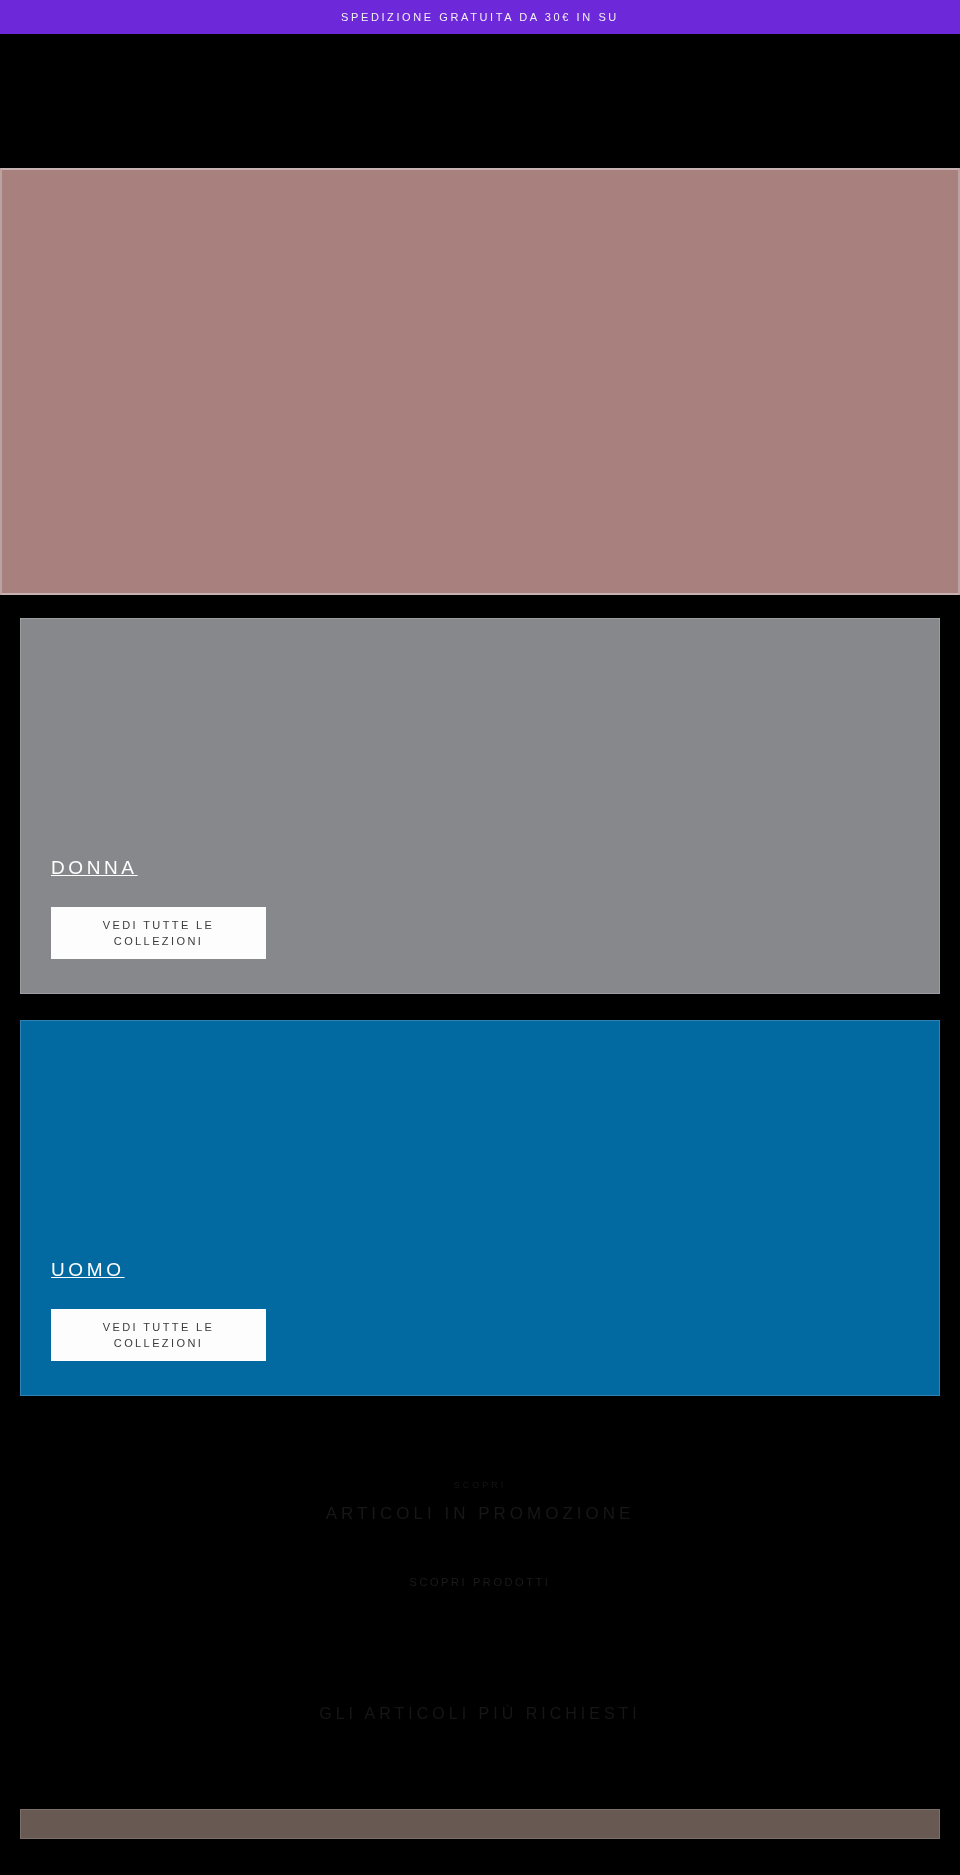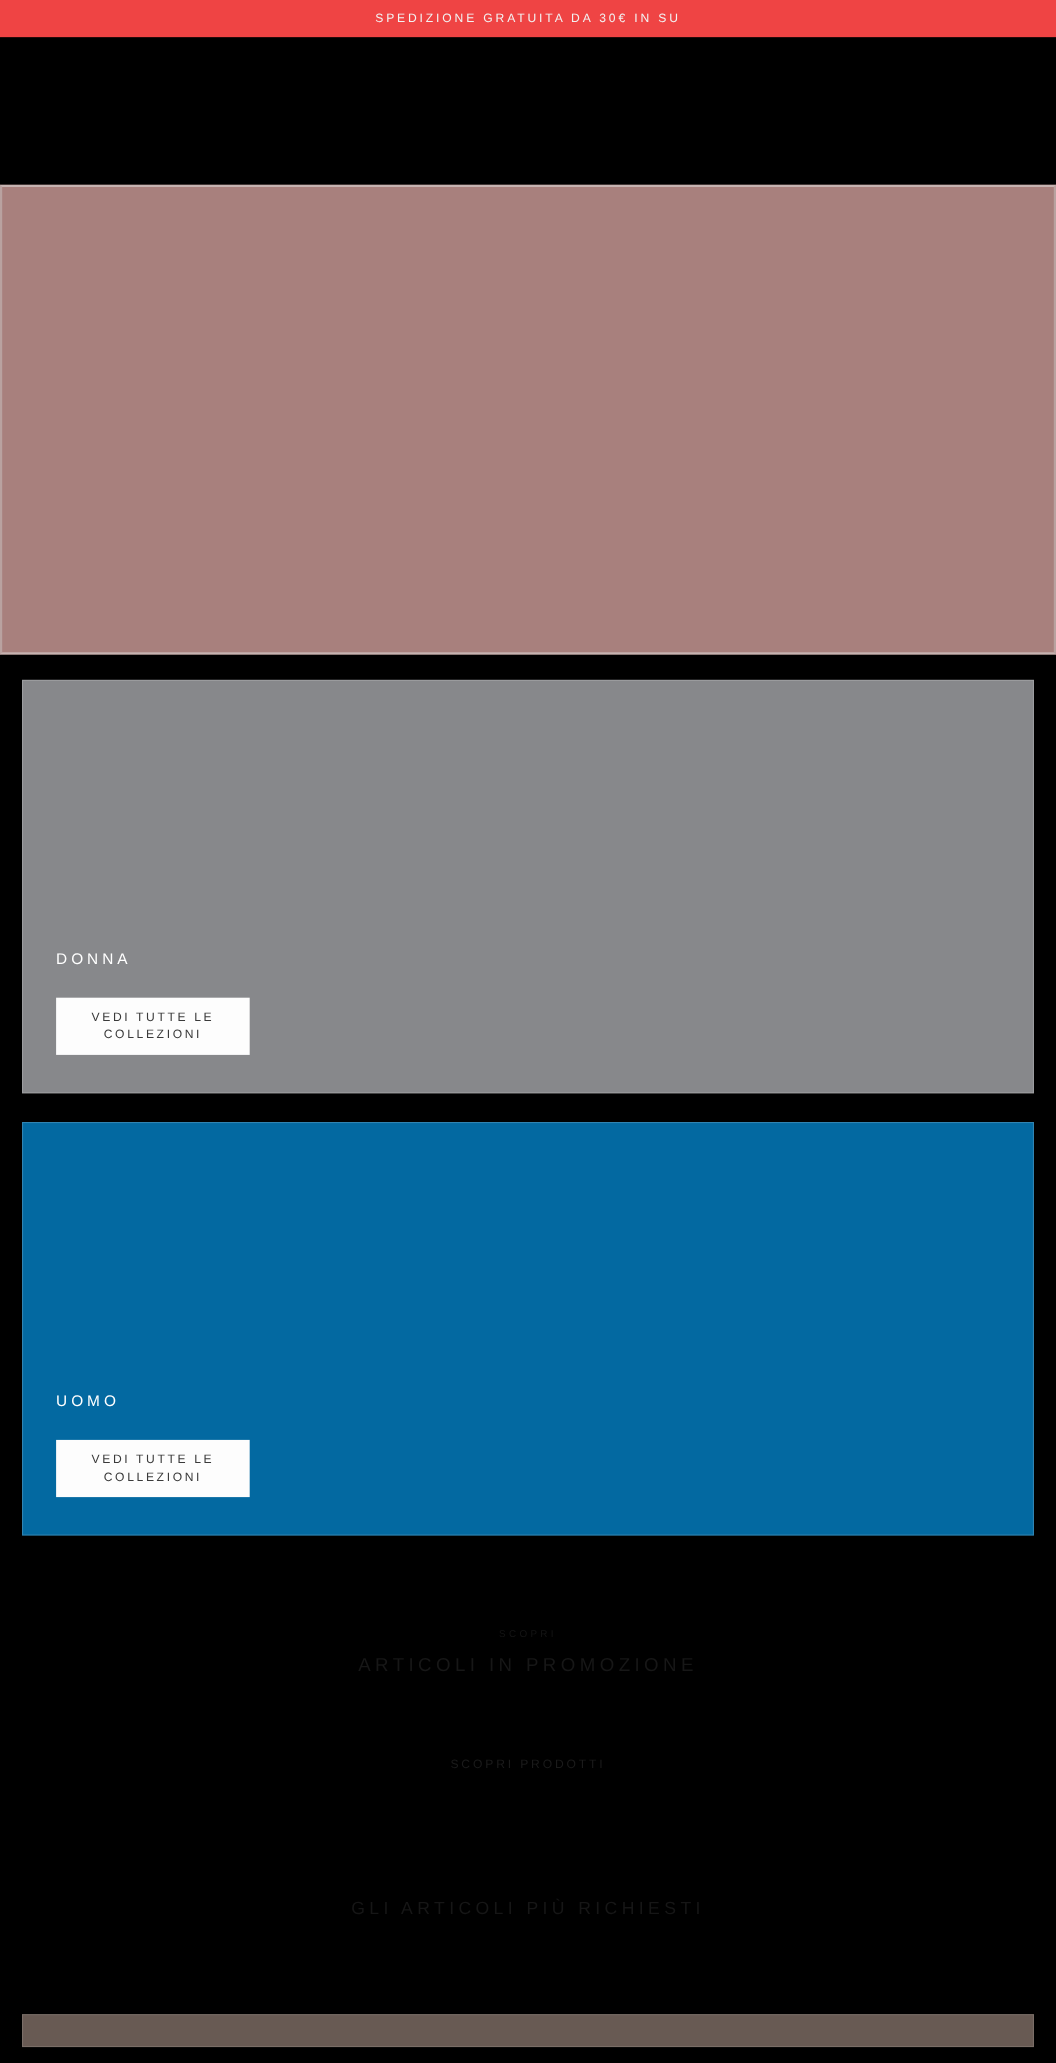--- a/index.html
+++ b/index.html
@@ -10,21 +10,21 @@
     -webkit-font-smoothing: antialiased;
   }
   body { width: 960px; min-height: 1875px; overflow-x: hidden; }
 
   
   .announce-bar {
     height: 34px;
     display: flex;
     align-items: center;
     justify-content: center;
-    background: #ef4444;
+    background: #6d28d9;
   }
   .announce-text {
     color: #f2f2f2;
     font-size: 11px;
     letter-spacing: 2.6px;
     text-transform: uppercase;
     font-weight: 400;
     white-space: nowrap;
   }
 
@@ -83,28 +83,29 @@
     display: flex;
     flex-direction: column;
     justify-content: flex-end;
     padding: 0 0 34px 30px;
     overflow: hidden;
   }
   .cat-card.donna { background: #87888b; }
   .cat-card.uomo  { background: #0369a1; }
   .cat-title {
     color: #ffffff;
-    font-size: 14px;
+    font-size: 19px;
     letter-spacing: 3.6px;
     font-weight: 400;
     text-transform: uppercase;
     margin-bottom: 28px;
+    text-decoration: underline;
   }
   .cat-btn {
-    width: 176px;
+    width: 215px;
     min-height: 52px;
     background: #fdfdfd;
     color: #3a3a3a;
     border: none;
     display: flex;
     align-items: center;
     justify-content: center;
     text-align: center;
     font-family: "Liberation Sans", sans-serif;
     font-size: 11px;
@@ -129,21 +130,21 @@
     margin-bottom: 14px;
   }
   .promo-heading {
     color: #171717;
     font-size: 17px;
     letter-spacing: 4px;
     text-transform: uppercase;
     font-weight: 400;
   }
   .promo-btn {
-    margin: 66px auto 0 auto;
+    margin: 44px auto 0 auto;
     display: block;
     width: 190px;
     background: transparent;
     border: none;
     color: #1b1b1b;
     font-family: "Liberation Sans", sans-serif;
     font-size: 11px;
     letter-spacing: 2.6px;
     line-height: 1.55;
     text-transform: uppercase;

